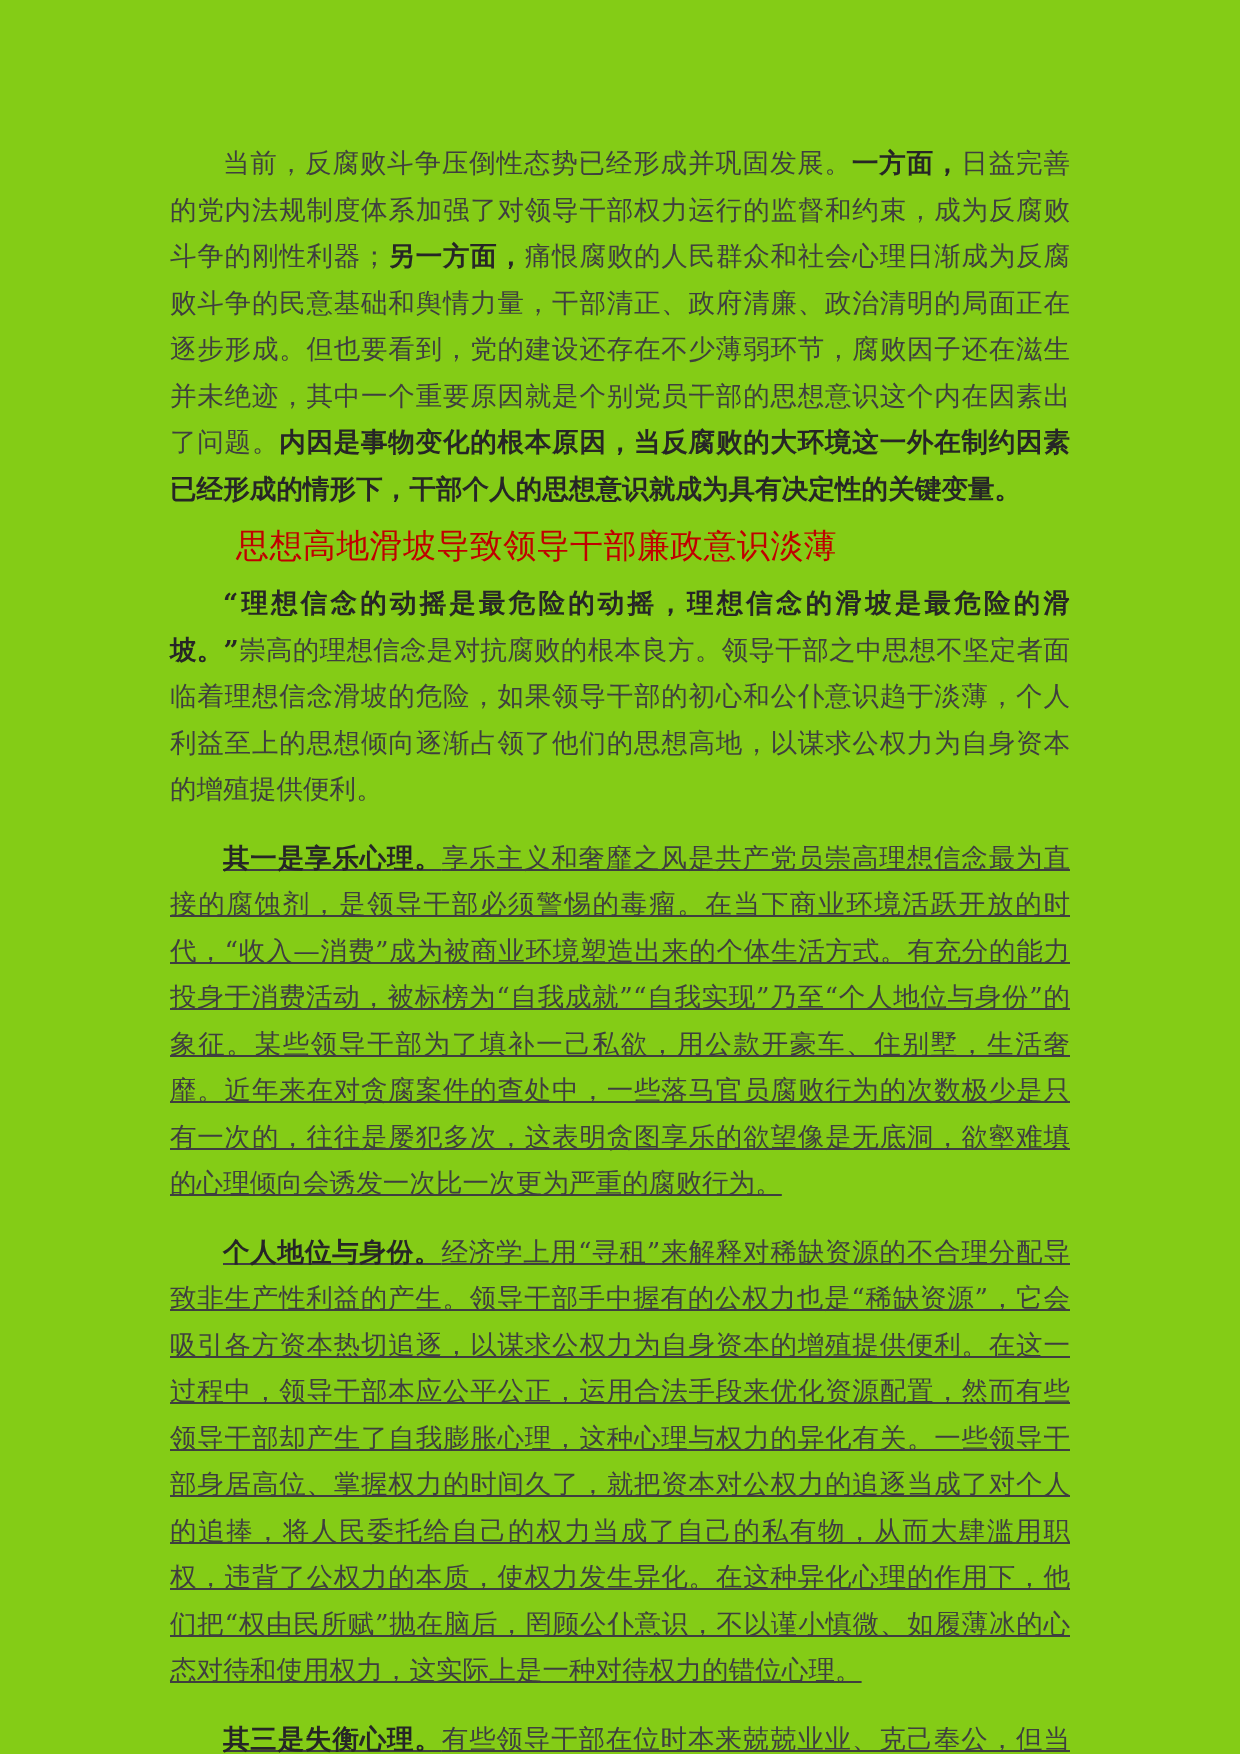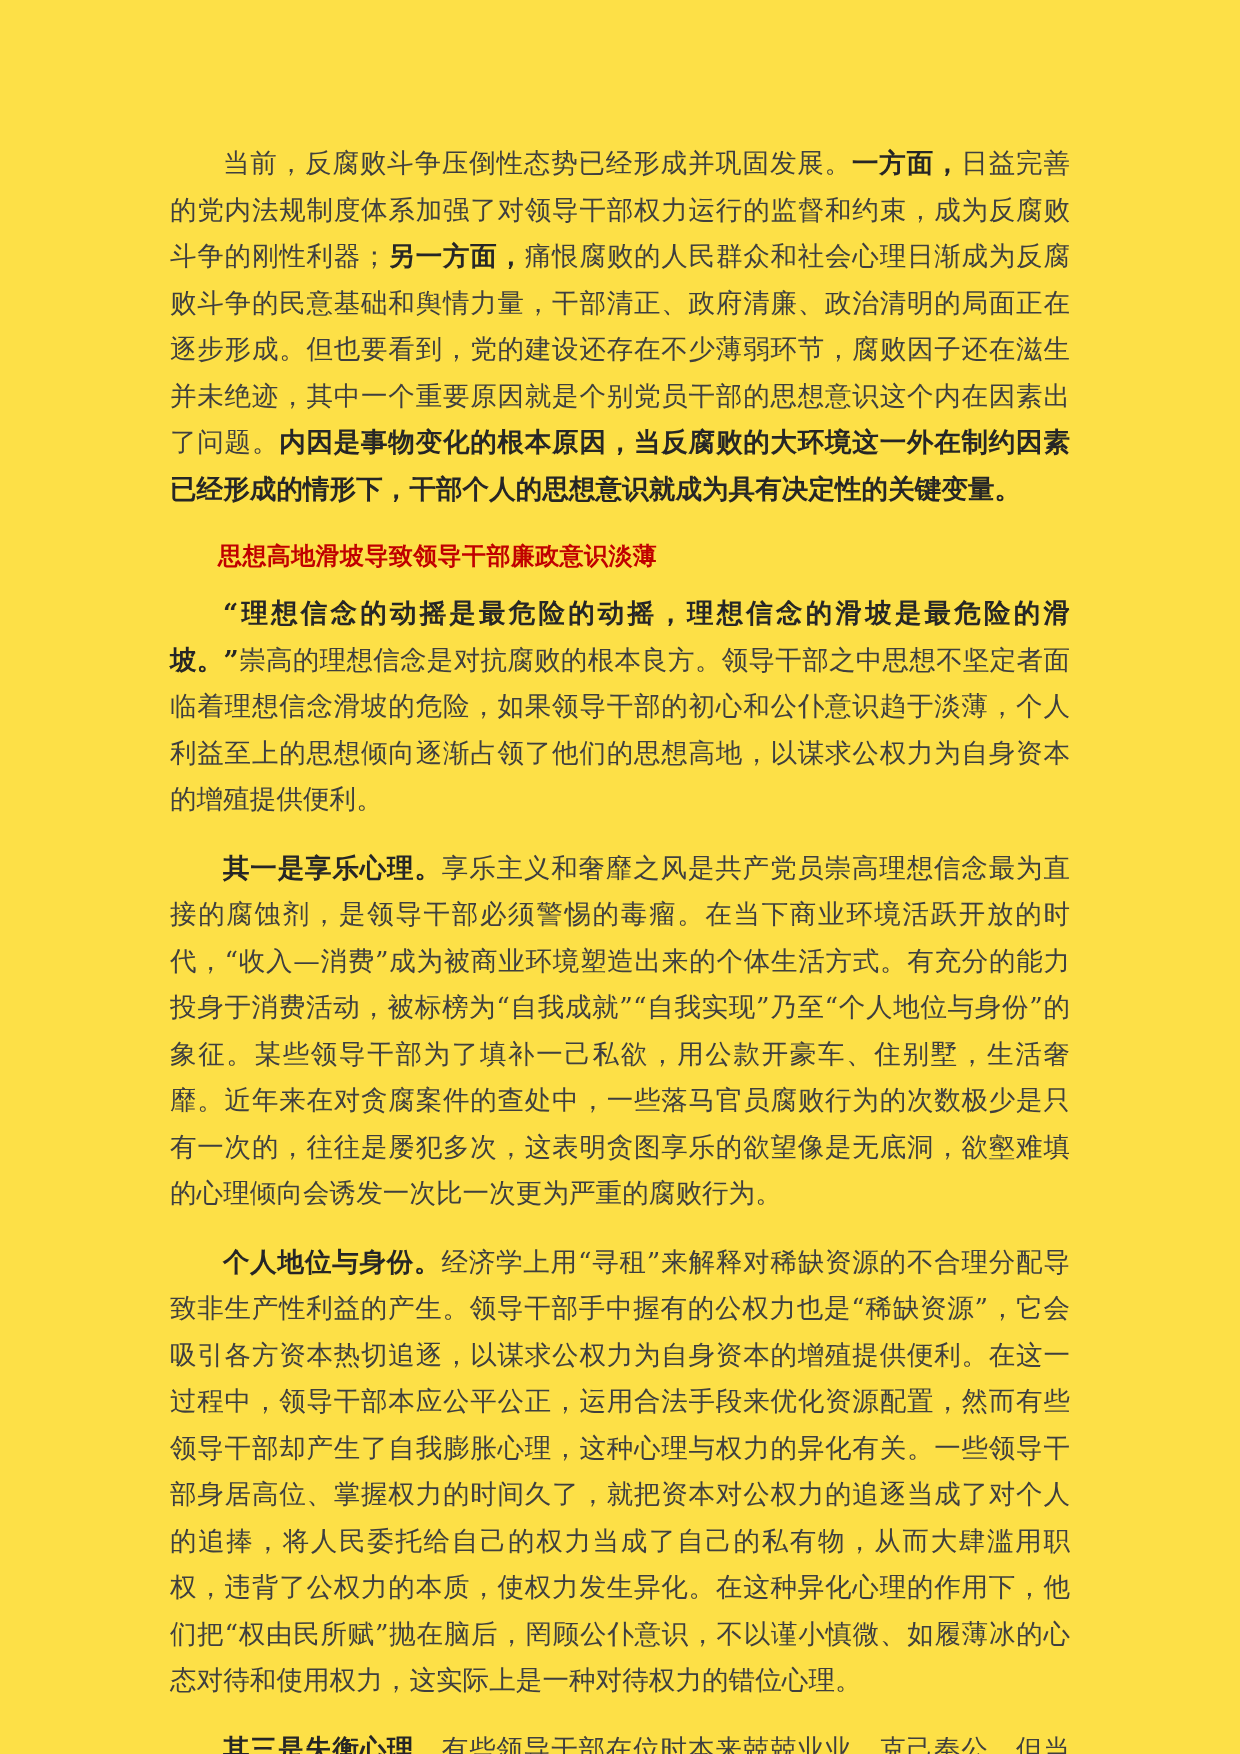--- a/index.html
+++ b/index.html
@@ -11,49 +11,50 @@
     width: 1240px;
     height: 1754px;
     font-family: "DejaVu Serif", "Liberation Serif", serif;
     color: #3b3b3b;
     overflow: hidden;
   }
   .page {
     position: relative;
     width: 1240px;
     height: 1754px;
-    background: #fde047;
+    background: #84cc16;
     box-sizing: border-box;
     padding: 140px 170px 0 170px;
   }
   .doc-body {
     width: 900px;
   }
   p.para {
     margin: 0 0 0 0;
     font-size: 26.5px;
     line-height: 46.5px;
     text-align: justify;
     text-justify: inter-ideograph;
     text-indent: 2em;
     color: #3f3f3f;
     letter-spacing: 0.1px;
   }
   p.para + p.para {
     margin-top: 22px;
+    text-decoration: underline;
   }
   .b {
     font-weight: bold;
     color: #262626;
   }
   h2.section-heading {
-    margin: 24px 0 14px 0;
-    font-size: 24px;
+    margin: 14px 0 14px 0;
+    font-size: 33px;
     line-height: 40px;
-    font-weight: bold;
+    font-weight: normal;
     color: #c00000;
     text-indent: 2em;
     letter-spacing: 0.4px;
     font-family: "DejaVu Sans", "Liberation Sans", sans-serif;
   }
 </style>
 </head>
 <body>
 
 <div class="page">

